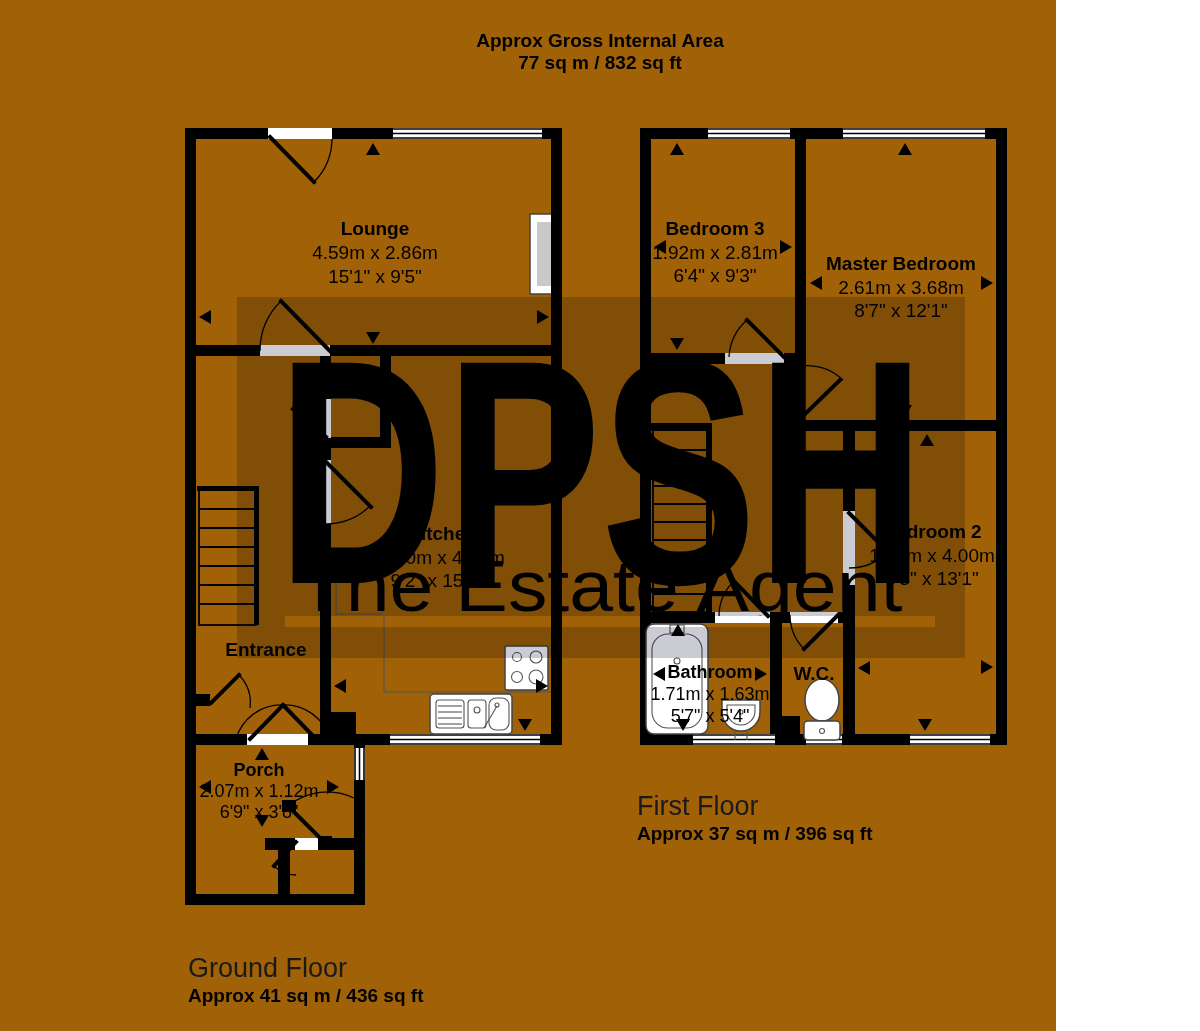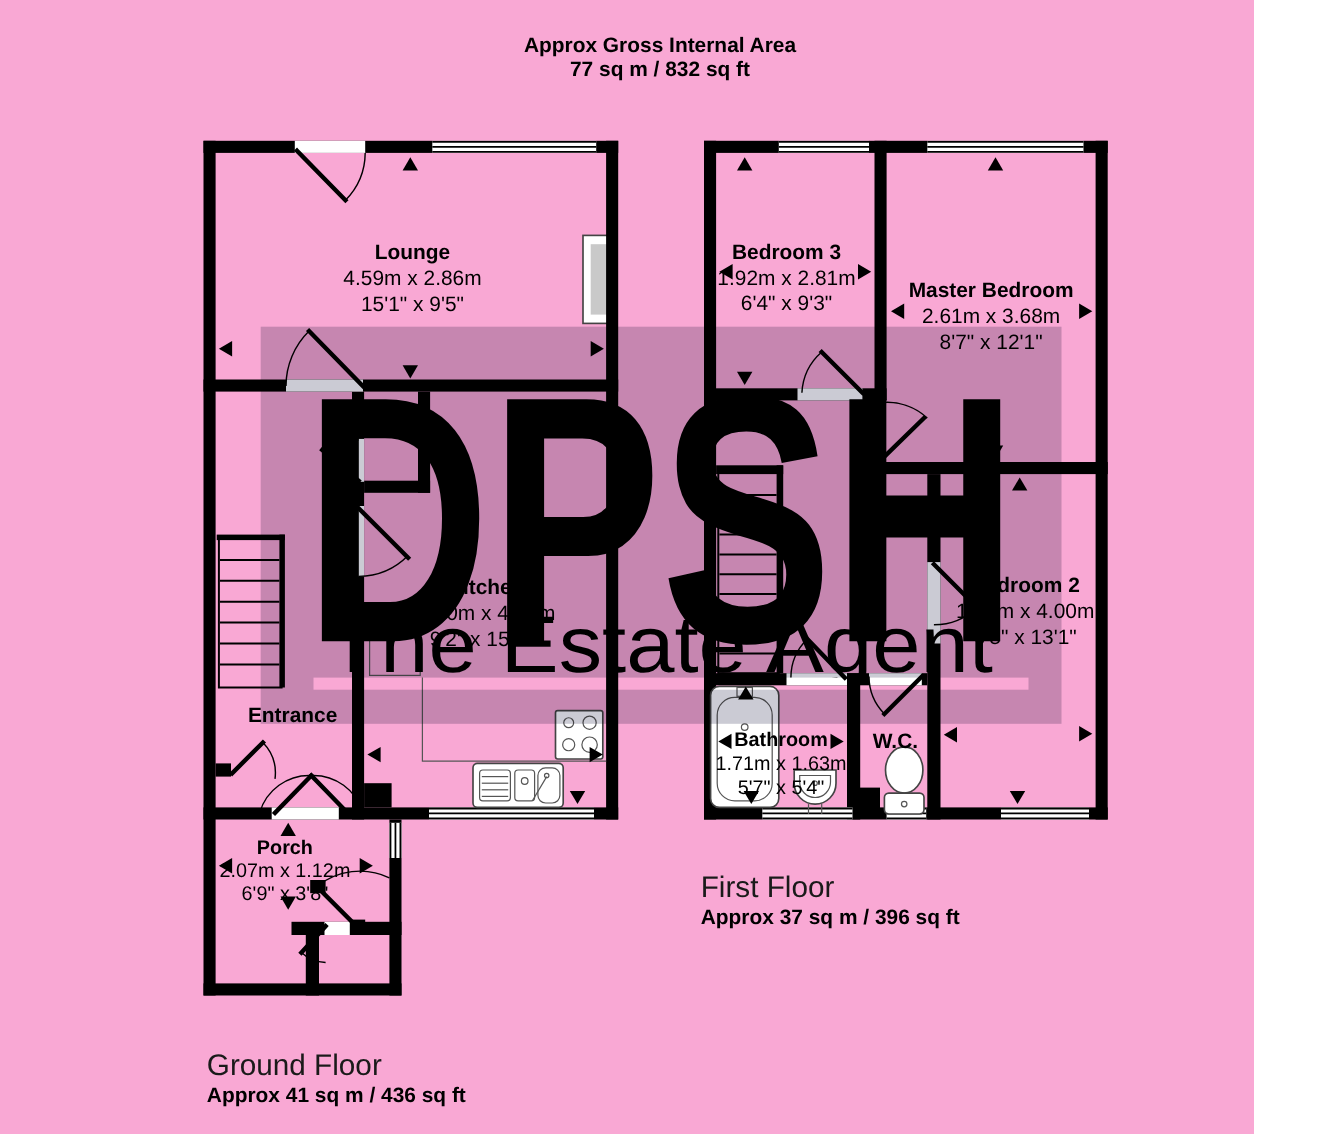--- a/index.html
+++ b/index.html
@@ -1,16 +1,16 @@
 <!DOCTYPE html>
 <html><head>
 <meta charset="utf-8">
 <style>
   html,body{margin:0;padding:0;background:#ffffff;}
-  .page{position:relative;width:1140px;height:1031px;background:#f9a8d4;overflow:hidden;
+  .page{position:relative;width:1056px;height:1031px;background:#a16207;overflow:hidden;
         font-family:"Liberation Sans",sans-serif;}
   svg{position:absolute;left:0;top:0;}
   text{font-family:"Liberation Sans",sans-serif;fill:#000;}
   .hdr{font-size:19px;font-weight:bold;text-anchor:middle;}
   .rname{font-size:19px;font-weight:bold;text-anchor:middle;}
   .rdim{font-size:19px;text-anchor:middle;}
   .rname-sm{font-size:18px;font-weight:bold;text-anchor:middle;}
   .rdim-sm{font-size:18px;text-anchor:middle;}
   .ftitle{font-size:27px;fill:#1a1a1a;}
   .farea{font-size:19px;font-weight:bold;}

